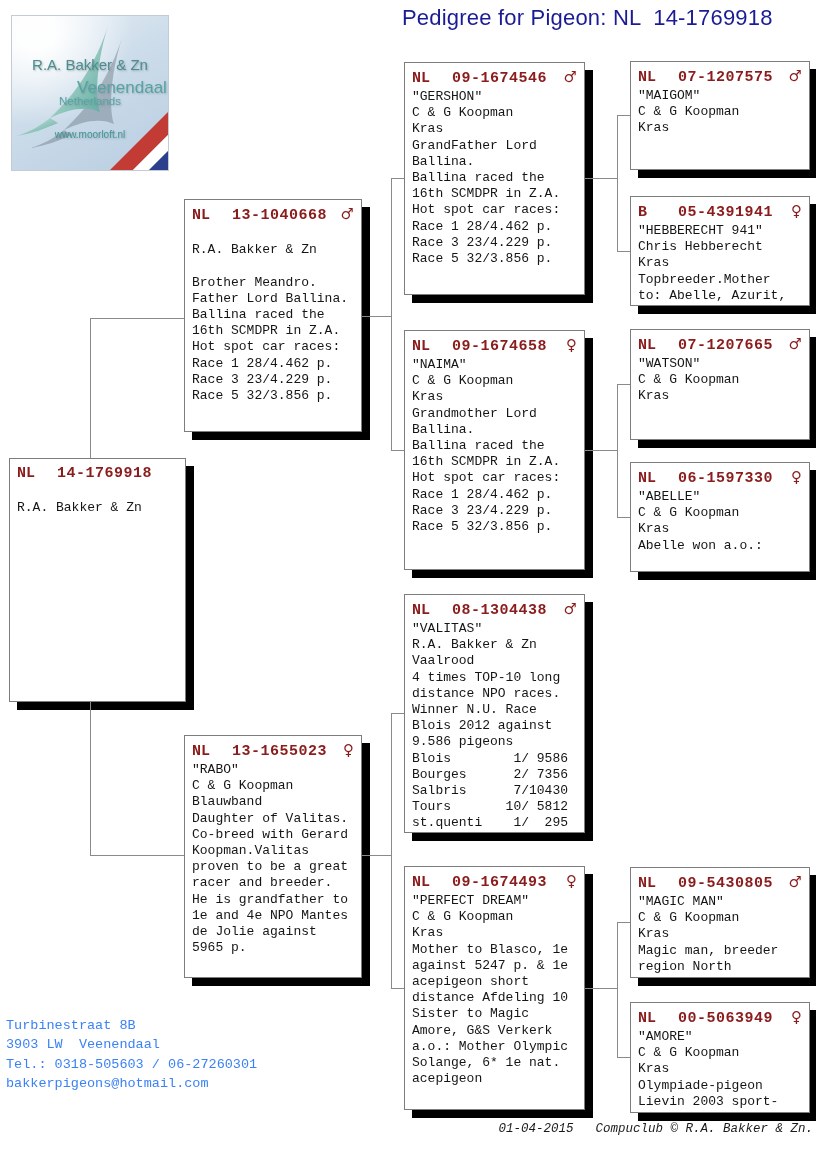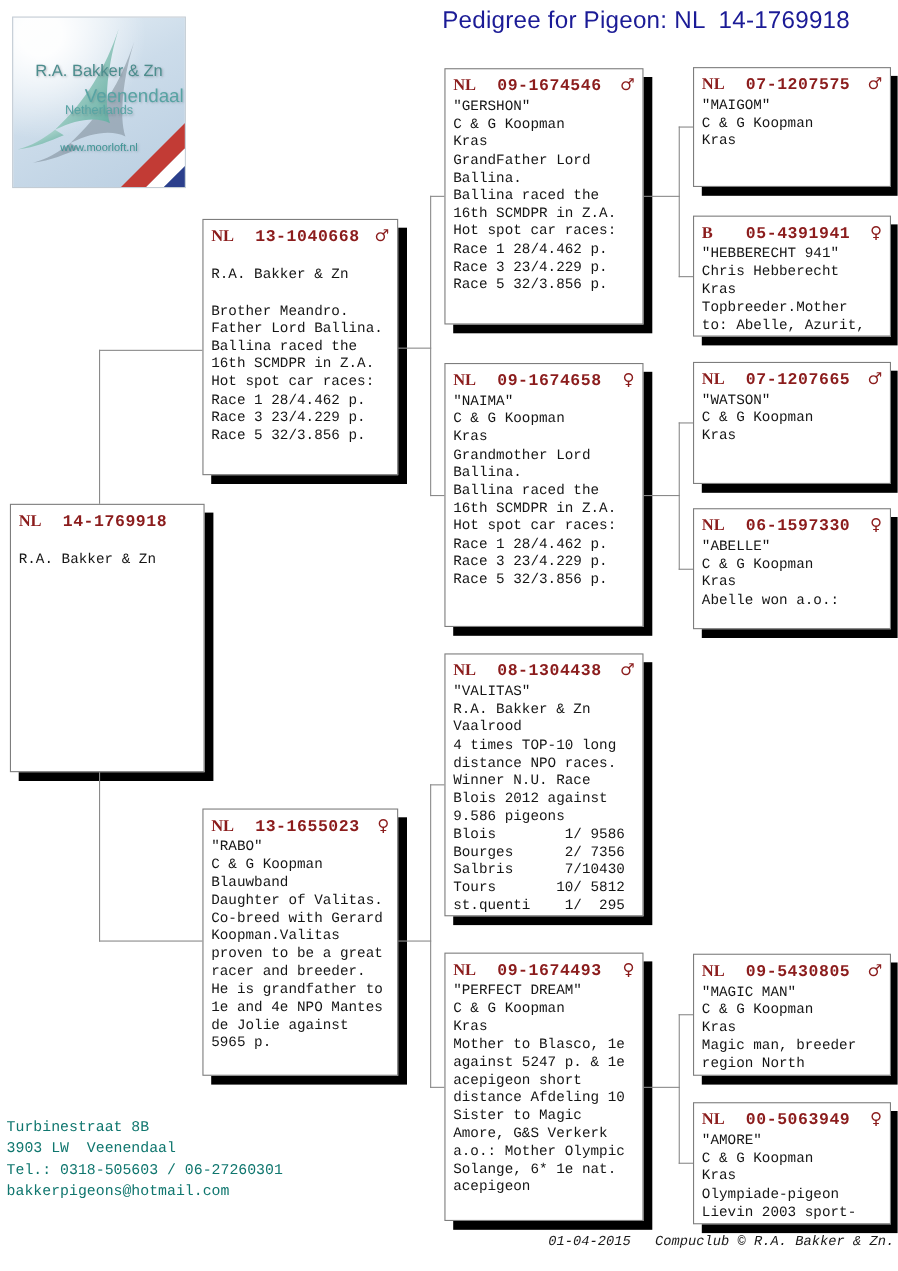--- a/index.html
+++ b/index.html
@@ -32,33 +32,33 @@
   .logo-site{top:113px;font-size:10px;color:#3f9595;text-shadow:1px 1px 2px rgba(90,105,115,.4);}
 
   
   .pbox{
     position:absolute;background:#fff;border:1px solid #7d7d7d;
     box-shadow:8px 8px 0 0 #000;box-sizing:border-box;
     padding:5px 7px 0 7px;overflow:hidden;
   }
   .ringrow{display:flex;align-items:baseline;font-weight:bold;color:#8b1c1c;
     font-size:15px;line-height:20px;white-space:pre;}
-  .ring-country{width:40px;font-family:Liberation Serif, serif;}
+  .ring-country{width:40px;}
   .ring-number{flex:1;letter-spacing:.5px;}
   .sex{font-family:"DejaVu Sans",sans-serif;font-size:15px;line-height:18px;
     font-weight:bold;color:#8b1c1c;}
   .bline{font-size:13px;line-height:16.2px;min-height:16.2px;white-space:pre;color:#151515;}
 
   
   .cline{position:absolute;background:#8a8a8a;}
 
   
   .contact{position:absolute;left:6px;top:1016px;color:#000;}
   .contact-name{font-size:16.5px;font-weight:bold;line-height:27px;white-space:pre;}
-  .contact-line{font-size:13.5px;line-height:19.4px;white-space:pre;color:#0f766e;}
+  .contact-line{font-size:13.5px;line-height:19.4px;white-space:pre;color:#3b82f6;}
 
   
   .footer{
     position:absolute;right:3px;top:1122px;display:flex;gap:22px;
     font-size:12.5px;font-style:italic;color:#1a1a1a;white-space:pre;
   }
 </style>
 </head>
 <body>
 

